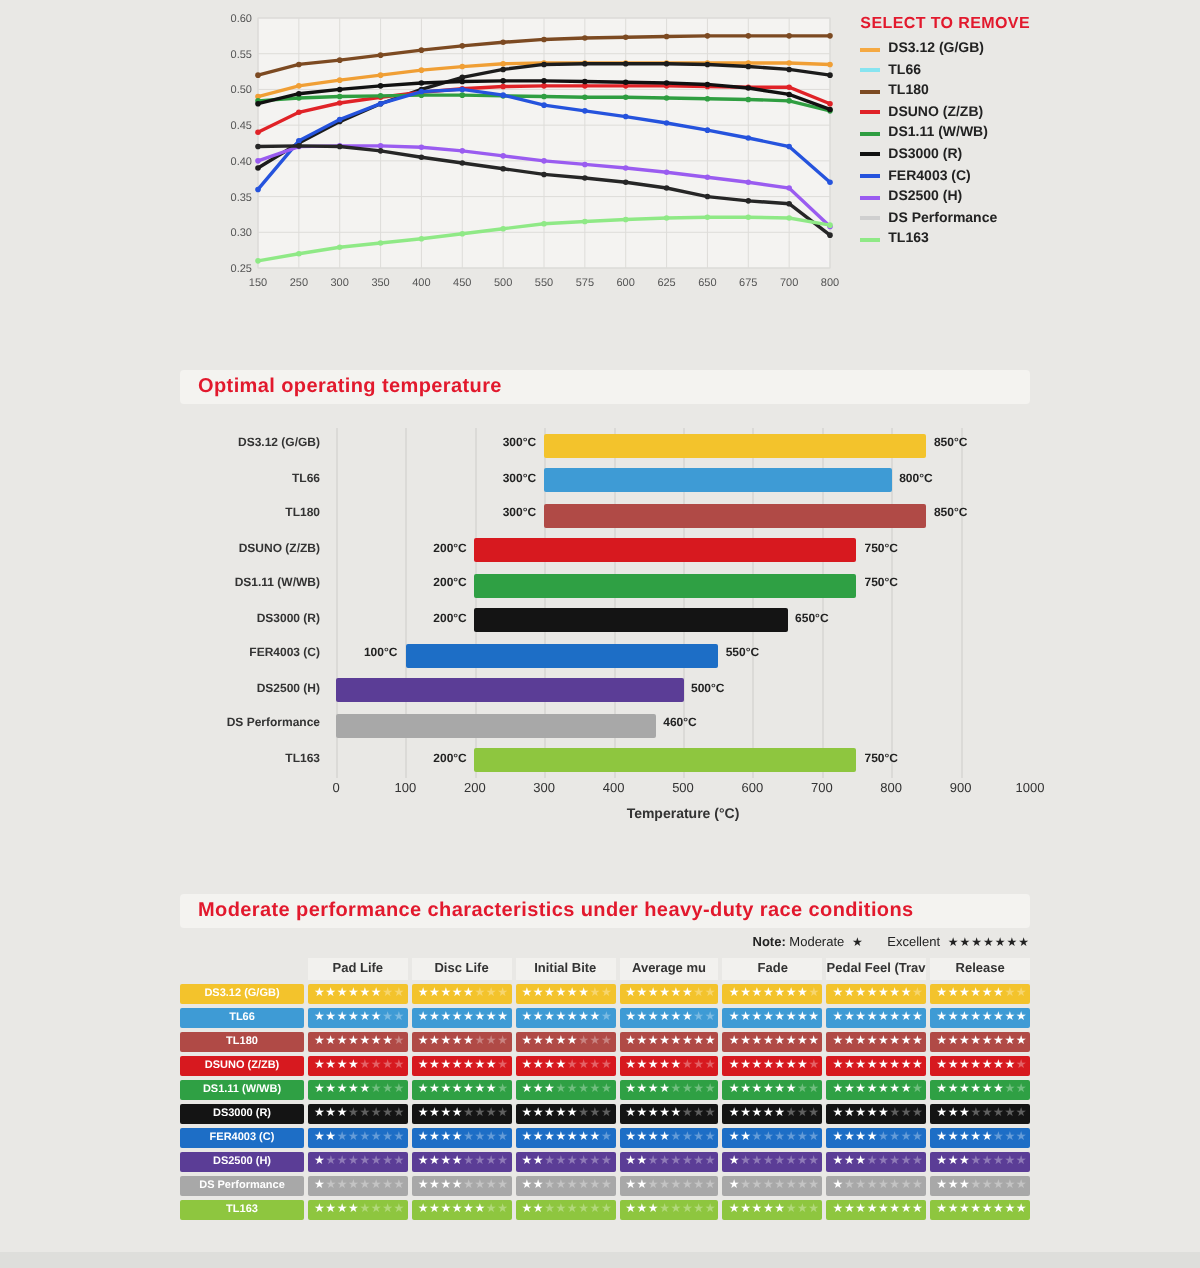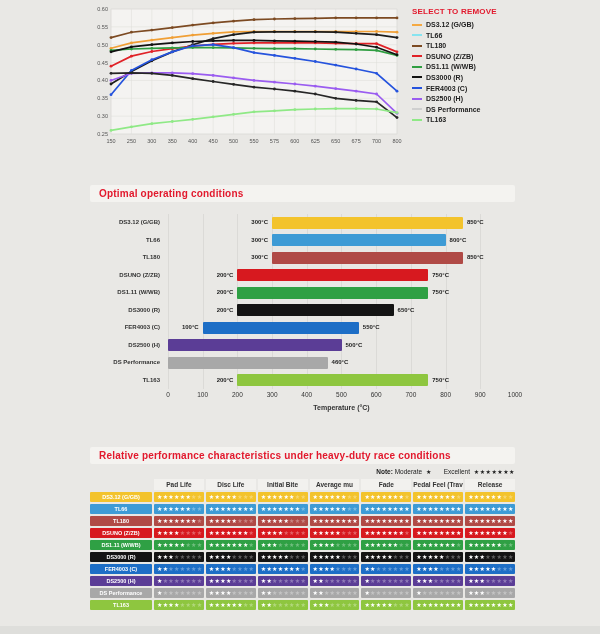--- a/index.html
+++ b/index.html
@@ -12,21 +12,21 @@
   .container{position:absolute;left:90px;top:0;width:425px;}
   .section-title{
     margin-top:8px;height:17px;line-height:17px;
     background:#f4f3f0;border-radius:2px;
     color:#e2192d;font-weight:bold;font-size:10px;letter-spacing:.2px;
     padding:0 9px;white-space:nowrap;overflow:hidden;
   }
   .t2{margin-top:30px;}
   .t3{margin-top:36px;}
   
-  .chart1-row{display:flex;margin-top:3px;align-items:flex-start;}
+  .chart1-row{display:flex;margin-top:3px;align-items:flex-start;justify-content:flex-end;}
   #linechart{width:312px;height:152px;flex:0 0 auto;}
   #linechart text{font-family:"Liberation Sans",sans-serif;font-size:5.5px;fill:#555;}
   .legend{margin-left:10px;padding-top:4px;}
   .legend-title{color:#e2192d;font-weight:bold;font-size:8px;margin-bottom:5px;letter-spacing:.2px;}
   .legend-item{display:flex;align-items:center;margin-bottom:3.6px;cursor:pointer;}
   .legend-swatch{width:10px;height:2px;margin-right:4px;flex:0 0 auto;}
   .legend-label{font-size:7px;font-weight:bold;color:#222;white-space:nowrap;}
   
   .barchart{margin-top:12px;}
   .bar-row{display:flex;height:17.5px;align-items:stretch;}
@@ -331,21 +331,21 @@
             <span class="legend-label">DS Performance</span>
           </div>
           <div class="legend-item">
             <span class="legend-swatch" style="background: rgb(143, 233, 134);"></span>
             <span class="legend-label">TL163</span>
           </div>
         </div>
     </div>
   </div>
 
-  <div class="section-title t2">Optimal operating conditions</div>
+  <div class="section-title t2">Optimal operating temperature</div>
 
   <div class="barchart" id="barchart">
       <div class="bar-row">
         <div class="bar-label">DS3.12 (G/GB)</div>
         <div class="bar-track">
           <div class="temp-bar" style="left: 30%; width: 55%; background: rgb(243, 195, 44);"></div>
           <span class="bar-val" style="left: 30%; transform: translateX(calc(-100% - 4px));">300°C</span>
           <span class="bar-val" style="left: calc(85% + 4px);">850°C</span>
         </div>
       </div>
@@ -428,21 +428,21 @@
       <span class="tick" style="left: 40%;">400</span>
       <span class="tick" style="left: 50%;">500</span>
       <span class="tick" style="left: 60%;">600</span>
       <span class="tick" style="left: 70%;">700</span>
       <span class="tick" style="left: 80%;">800</span>
       <span class="tick" style="left: 90%;">900</span>
       <span class="tick" style="left: 100%;">1000</span>
     </div>
   <div class="xlabel">Temperature (°C)</div>
 
-  <div class="section-title t3">Relative performance characteristics under heavy-duty race conditions</div>
+  <div class="section-title t3">Moderate performance characteristics under heavy-duty race conditions</div>
 
   <div class="note">
     <b>Note:</b>
     <span>Moderate</span>
     <span class="note-star">★</span>
     <span>Excellent</span>
     <span class="note-star" style="margin-right:0">★★★★★★★</span>
   </div>
 
   <div class="ratings" id="ratings" style="grid-template-columns: 62px repeat(7, 1fr);">

